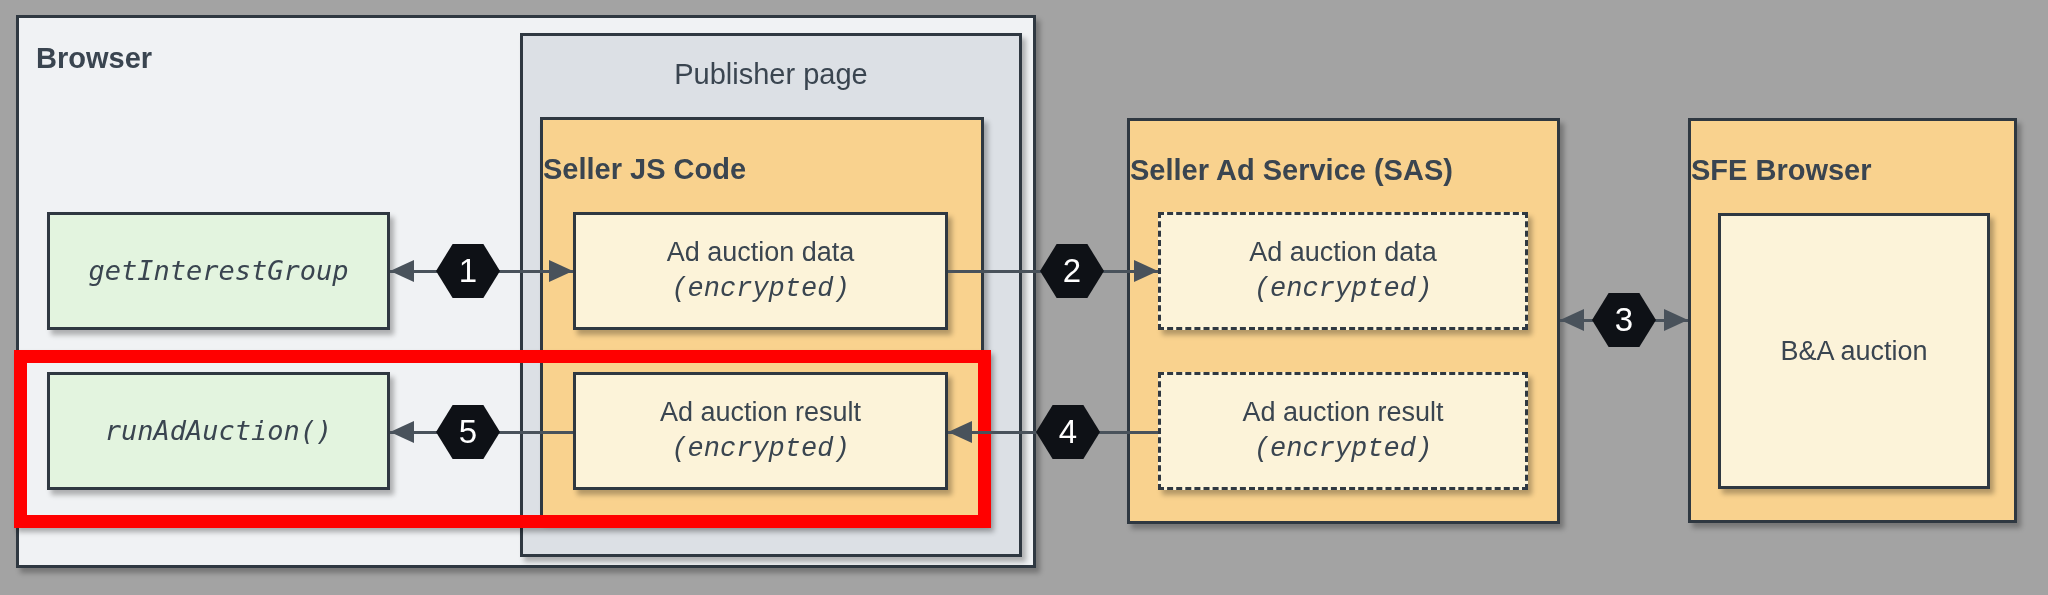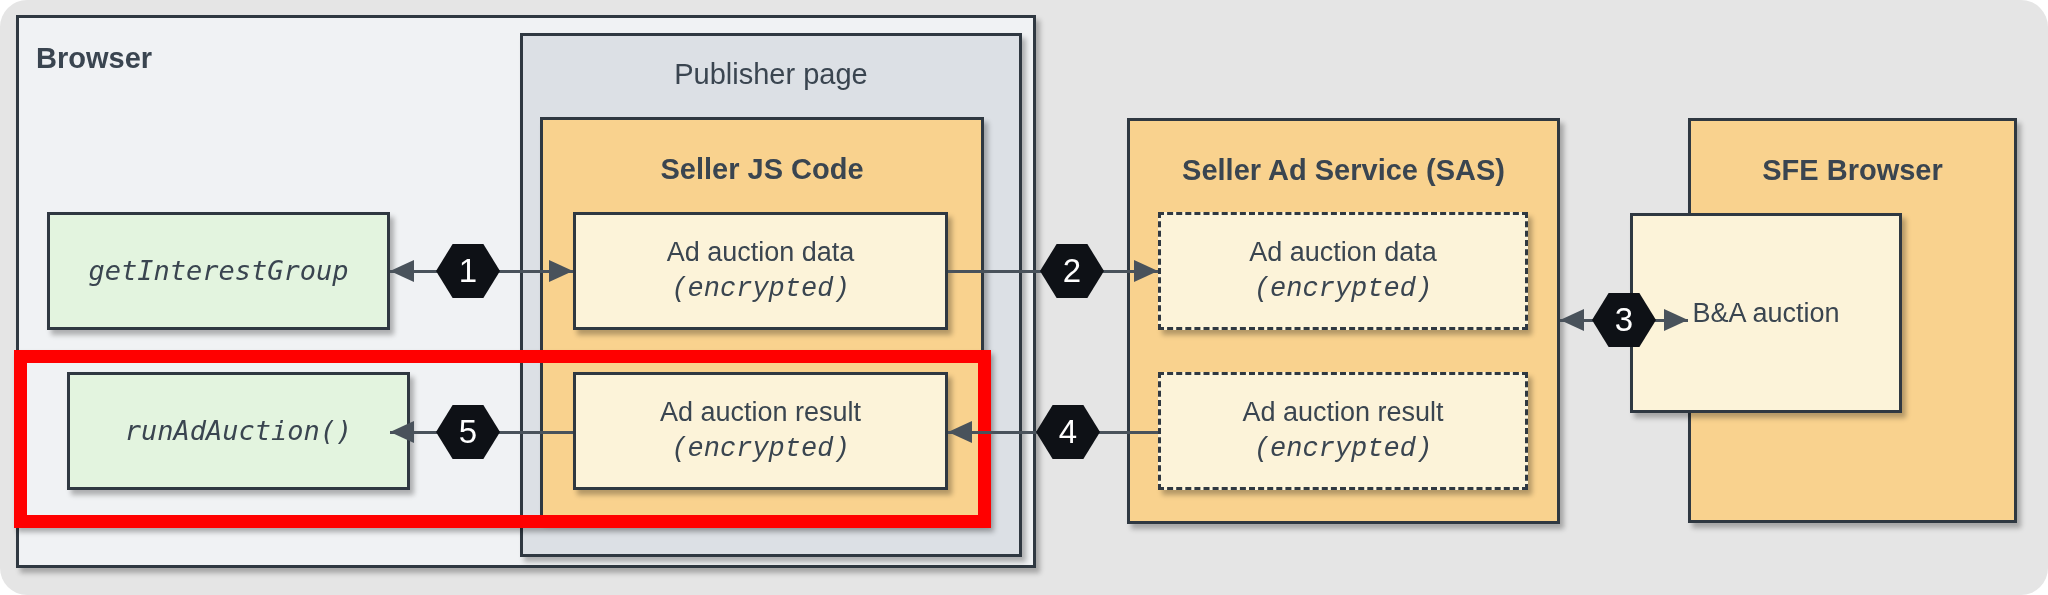--- a/index.html
+++ b/index.html
@@ -13,24 +13,23 @@
     --text: #3A4550;
     --highlight-red: #FF0000;
     --hex-bg: #0E1116;
     --hex-text: #FFFFFF;
   }
   html, body { margin: 0; padding: 0; background: #ffffff; }
   #canvas {
     position: relative;
     width: 2048px;
     height: 595px;
-    background: #e5e5e5;
+    background: #a3a3a3;
     font-family: "Liberation Sans", sans-serif;
     overflow: hidden;
-    border-radius: 27px;
   }
   .box {
     position: absolute;
     box-sizing: border-box;
     border: 3px solid var(--line-dark);
     box-shadow: 4px 5px 5px rgba(0,0,0,0.28);
   }
   .browser-frame { left: 16px; top: 15px; width: 1020px; height: 553px; background: var(--browser-bg); z-index: 1; }
   .browser-title {
     position: absolute; left: 36px; top: 42px;
@@ -39,21 +38,21 @@
   .publisher-frame { left: 520px; top: 33px; width: 502px; height: 524px; background: var(--publisher-bg); z-index: 2; }
   .publisher-title {
     position: absolute; left: 520px; top: 58px; width: 502px;
     text-align: center; font-size: 29px; color: var(--text); z-index: 3;
   }
   .sellerjs-frame { left: 540px; top: 117px; width: 444px; height: 404px; background: var(--orange); z-index: 3; }
   .sas-frame { left: 1127px; top: 118px; width: 433px; height: 406px; background: var(--orange); z-index: 3; }
   .sfe-frame { left: 1688px; top: 118px; width: 329px; height: 405px; background: var(--orange); z-index: 3; }
   .frame-title {
     position: absolute; width: 100%; top: 33px; left: 0;
-    text-align: center; font-size: 29px; font-weight: bold; color: var(--text);
+    font-size: 29px; font-weight: bold; color: var(--text);
   }
   .node {
     display: flex; flex-direction: column; justify-content: center; align-items: center;
     font-size: 27px; line-height: 37px; color: var(--text); text-align: center;
     background: var(--cream); z-index: 4;
   }
   .node .em { font-style: italic; font-family: Liberation Mono, monospace; }
   .green-node { background: var(--green); }
   .code {
     font-family: "DejaVu Sans Mono", monospace;
@@ -101,21 +100,21 @@
     <div class="frame-title">Seller Ad Service (SAS)</div>
   </div>
 
   <div class="box sfe-frame">
     <div class="frame-title">SFE Browser</div>
   </div>
 
   <div class="box node green-node code row1" style="left:47px; width:343px;">
     <span>getInterestGroup</span>
   </div>
-  <div class="box node green-node code row2" style="left:47px; width:343px;margin-left:20px;">
+  <div class="box node green-node code row2" style="left:47px; width:343px;">
     <span>runAdAuction()</span>
   </div>
 
   <div class="box node row1" style="left:573px; width:375px;">
     <span>Ad auction data</span>
     <span class="em">(encrypted)</span>
   </div>
   <div class="box node row2" style="left:573px; width:375px;">
     <span>Ad auction result</span>
     <span class="em">(encrypted)</span>
@@ -123,21 +122,21 @@
 
   <div class="box node dashed row1" style="left:1158px; width:370px;">
     <span>Ad auction data</span>
     <span class="em">(encrypted)</span>
   </div>
   <div class="box node dashed row2" style="left:1158px; width:370px;">
     <span>Ad auction result</span>
     <span class="em">(encrypted)</span>
   </div>
 
-  <div class="box node" style="left:1630px; top:213px; width:272px; height:200px;">
+  <div class="box node" style="left:1718px; top:213px; width:272px; height:276px;">
     <span>B&amp;A auction</span>
   </div>
 
   <div class="highlight-rect"></div>
 
   <div class="hline" style="left:390px; top:270px; width:183px;"></div>
   <div class="ah ah-left" style="left:390px; top:260px;"></div>
   <div class="ah ah-right" style="left:549px; top:260px;"></div>
   <div class="hex" style="left:436px; top:244px;">
     <span>1</span>

